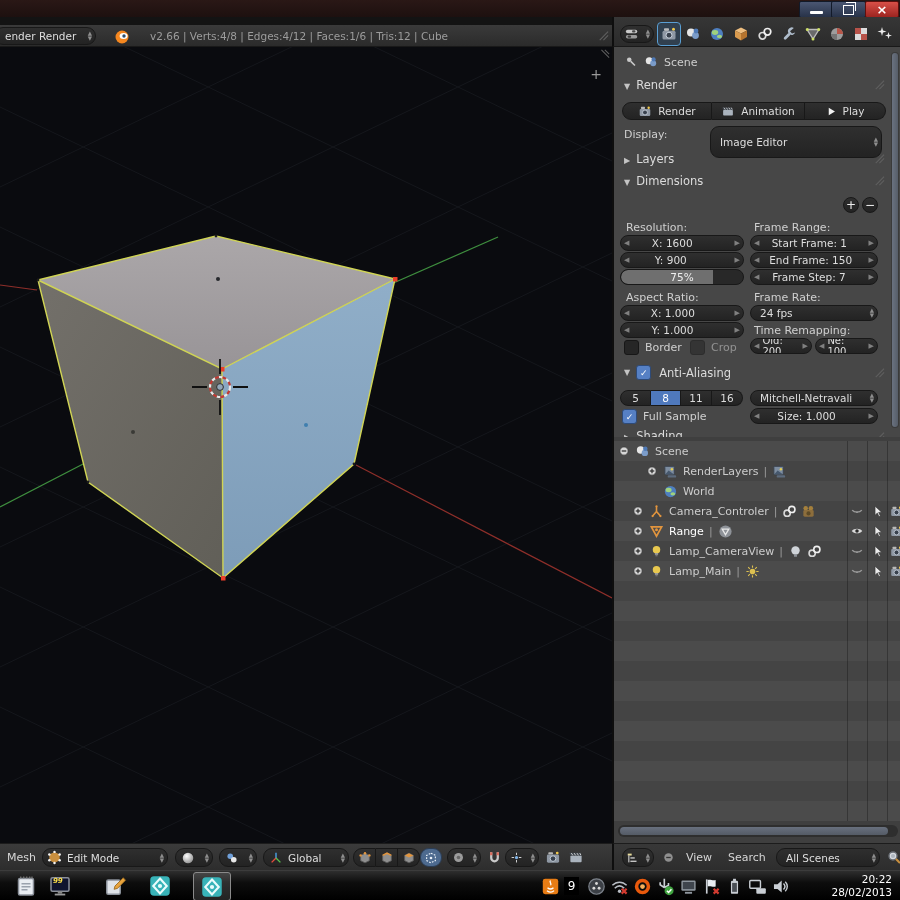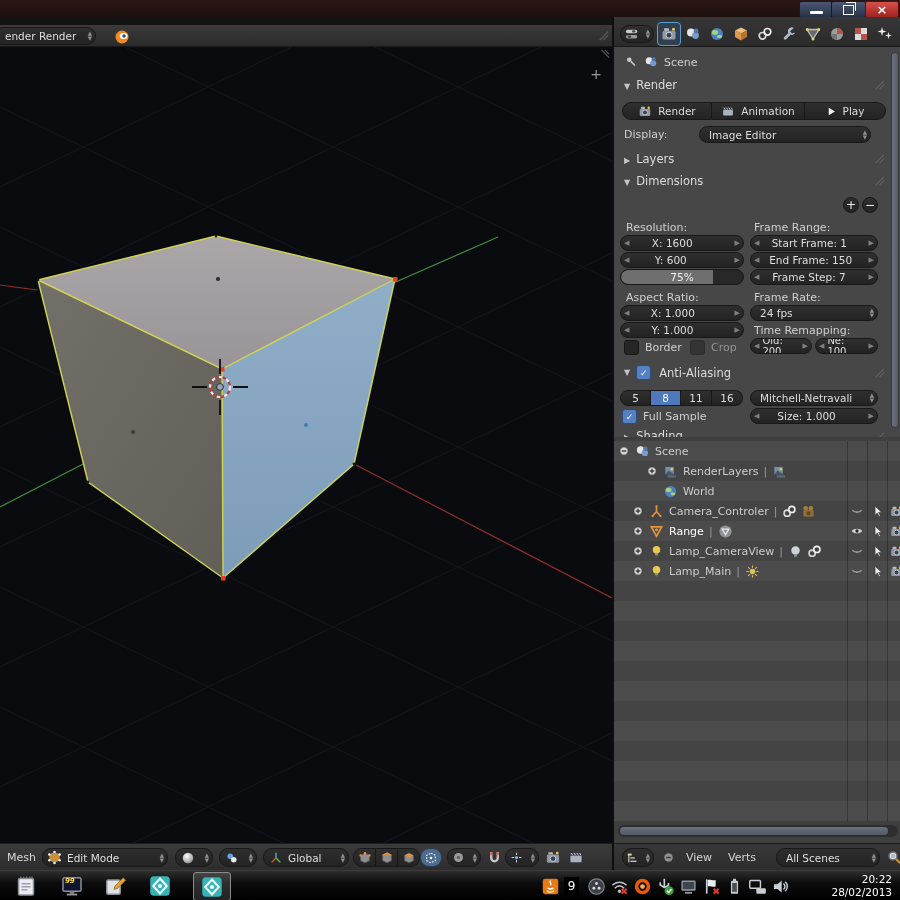--- a/index.html
+++ b/index.html
@@ -60,20 +60,21 @@
         <span>▼</span>
       </span>
   </div>
   <span class="ic abs" style="left:114px;top:4px;width:16px;height:16px">
       <svg viewBox="0 0 16 16">
         <circle cx="8" cy="8" r="6.5" fill="#f5871f"></circle>
         <ellipse cx="9.6" cy="7" rx="4" ry="3" fill="#fff"></ellipse>
         <circle cx="10" cy="7" r="1.7" fill="#2b4d6f"></circle>
       </svg>
     </span>
+  <span class="abs" style="left:150px;top:5px;font-size:10.5px;color:#9c9c9c;white-space:nowrap;">v2.66 | Verts:4/8 | Edges:4/12 | Faces:1/6 | Tris:12 | Cube</span>
   <span class="ic abs" style="right:3px;top:3px;width:13px;height:13px">
       <svg viewBox="0 0 14 14">
         <path d="M4 13 L13 4 M8 13 L13 8" stroke="#5f5f5f" stroke-width="1.2" fill="none"></path>
       </svg>
     </span>
 </div>
 
 <div class="abs" style="left:0;top:47px;width:612px;height:796px;background:#0a0b0f;">
   <svg width="612" height="796">
     <defs>
@@ -448,21 +449,21 @@
       <span class="ic" style="width:11px;height:11px;margin-right:6px">
           <svg viewBox="0 0 16 16">
             <polygon points="4,2.5 13,8 4,13.5" fill="#f2f2f2"></polygon>
           </svg>
         </span>
       <span>Play</span>
       </div>
   </div>
 
   <span class="lbl" style="left:10px;top:81px">Display:</span>
-  <div class="pill" style="position:absolute;left:85px;top:79px;width:172px;height:17px;padding-left:9px">
+  <div class="pill" style="position:absolute;left:96px;top:79px;width:172px;height:32px;padding-left:9px">
     <span>Image Editor</span>
     <span class="spin">
         <span>▲</span>
         <span>▼</span>
       </span>
   </div>
 
   <span class="hdr" style="left:10px;top:105px">
     <span class="tri">▶</span><span>Layers</span></span>
   <span class="ic abs" style="left:258px;top:104px;width:13px;height:13px">
@@ -485,21 +486,21 @@
   <span class="lbl" style="left:12px;top:174px">Resolution:</span>
   <span class="lbl" style="left:140px;top:174px">Frame Range:</span>
 
   <div class="pill" style="position:absolute;left:6px;top:188px;width:124px;height:16px">
     <span class="arrL">◀</span>
       <span style="margin:8px auto">X: 1600</span>
       <span class="arrR">▶</span>
     </div>
   <div class="pill" style="position:absolute;left:6px;top:205px;width:124px;height:16px">
     <span class="arrL">◀</span>
-      <span style="margin:0 auto">Y: 600</span>
+      <span style="margin:0 auto">Y: 900</span>
       <span class="arrR">▶</span>
     </div>
   <div class="pill ctr" style="position:absolute;left:6px;top:222px;width:124px;height:16px;background:#282828;position:absolute">
     <div style="position:absolute;left:0;top:0;bottom:0;width:75%;background:#6f6f6f;border-radius:8px 0 0 8px"></div>
     <span style="position:relative;color:#efefef">75%</span>
   </div>
 
   <div class="pill" style="position:absolute;left:136px;top:188px;width:128px;height:16px">
     <span class="arrL">◀</span>
       <span style="margin:0 auto">Start Frame: 1</span>
@@ -897,21 +898,21 @@
         <span>▼</span>
       </span>
   </div>
   <span class="ic abs" style="left:48px;top:7px;width:13px;height:13px">
       <svg viewBox="0 0 16 16">
         <circle cx="8" cy="8" r="5.2" fill="#8f8f8f"></circle>
         <rect x="5.2" y="7.2" width="5.6" height="1.6" fill="#333"></rect>
       </svg>
     </span>
   <span class="menu" style="left:72px;top:7px">View</span>
-  <span class="menu" style="left:114px;top:7px">Verts</span>
+  <span class="menu" style="left:114px;top:7px">Search</span>
   <div class="pill" style="position:absolute;left:162px;top:4px;width:104px;height:19px;padding-left:9px">
     <span>All Scenes</span>
     <span class="spin">
         <span>▲</span>
         <span>▼</span>
       </span>
   </div>
   <span class="ic abs" style="left:272px;top:5px;width:16px;height:16px">
       <svg viewBox="0 0 16 16">
         <circle cx="7" cy="7" r="4" fill="#d7dbe0" stroke="#6a6f76" stroke-width="1.4"></circle>
@@ -921,21 +922,21 @@
     </span>
 </div>
 
 <div class="abs" style="left:0;top:870px;width:900px;height:30px;background:linear-gradient(#2e2e2e,#0d0d0d 40%,#000);border-top:1px solid #3c3c3c;">
   <div id="taskbar-apps">
       <div class="tbapp" style="left: 14px;"><span class="ic" style="width: 24px; height: 24px;"><svg viewBox="0 0 16 16">
             <rect x="3" y="3" width="10" height="11" rx="1" fill="#e9edf2" stroke="#8a9099"></rect>
             <path d="M5 6.5 H11 M5 8.5 H11 M5 10.5 H9" stroke="#9aa2ad" stroke-width="0.9"></path>
             <path d="M4.5 3 V1.6 M6.5 3 V1.6 M8.5 3 V1.6 M10.5 3 V1.6 M12 3 V1.6" stroke="#777" stroke-width="0.8"></path>
           </svg></span></div>
-      <div class="tbapp" style="left: 60px; font-style: italic;"><span class="ic" style="width: 24px; height: 24px;"><svg viewBox="0 0 16 16">
+      <div class="tbapp" style="left: 48px; font-style: italic;"><span class="ic" style="width: 24px; height: 24px;"><svg viewBox="0 0 16 16">
             <rect x="2" y="2.5" width="12" height="9" rx="1" fill="#10142e" stroke="#8a8f99"></rect>
             <rect x="6.5" y="11.5" width="3" height="1.6" fill="#888"></rect>
             <rect x="4.5" y="13.1" width="7" height="1.2" fill="#999"></rect>
           </svg></span><span style="position: absolute; left: 5px; top: 3px; font-size: 7px; color: rgb(255, 226, 74); font-weight: bold;">99</span></div>
       <div class="tbapp" style="left: 103px;"><span class="ic" style="width: 24px; height: 24px;"><svg viewBox="0 0 16 16">
             <rect x="2.5" y="4" width="9" height="9.5" rx="1" fill="#dfe3e8" stroke="#8a9099"></rect>
             <path d="M13.5 2.5 L8 8 L7.4 10.2 9.6 9.6 15 4.2Z" fill="#e8a33d" stroke="#9a6b1f" stroke-width="0.6"></path>
           </svg></span></div>
       <div class="tbapp" style="left: 148px;"><span class="ic" style="width: 24px; height: 24px;"><svg viewBox="0 0 16 16">
             <rect x="1.5" y="1.5" width="13" height="13" rx="2.5" fill="#38b3b8"></rect>

